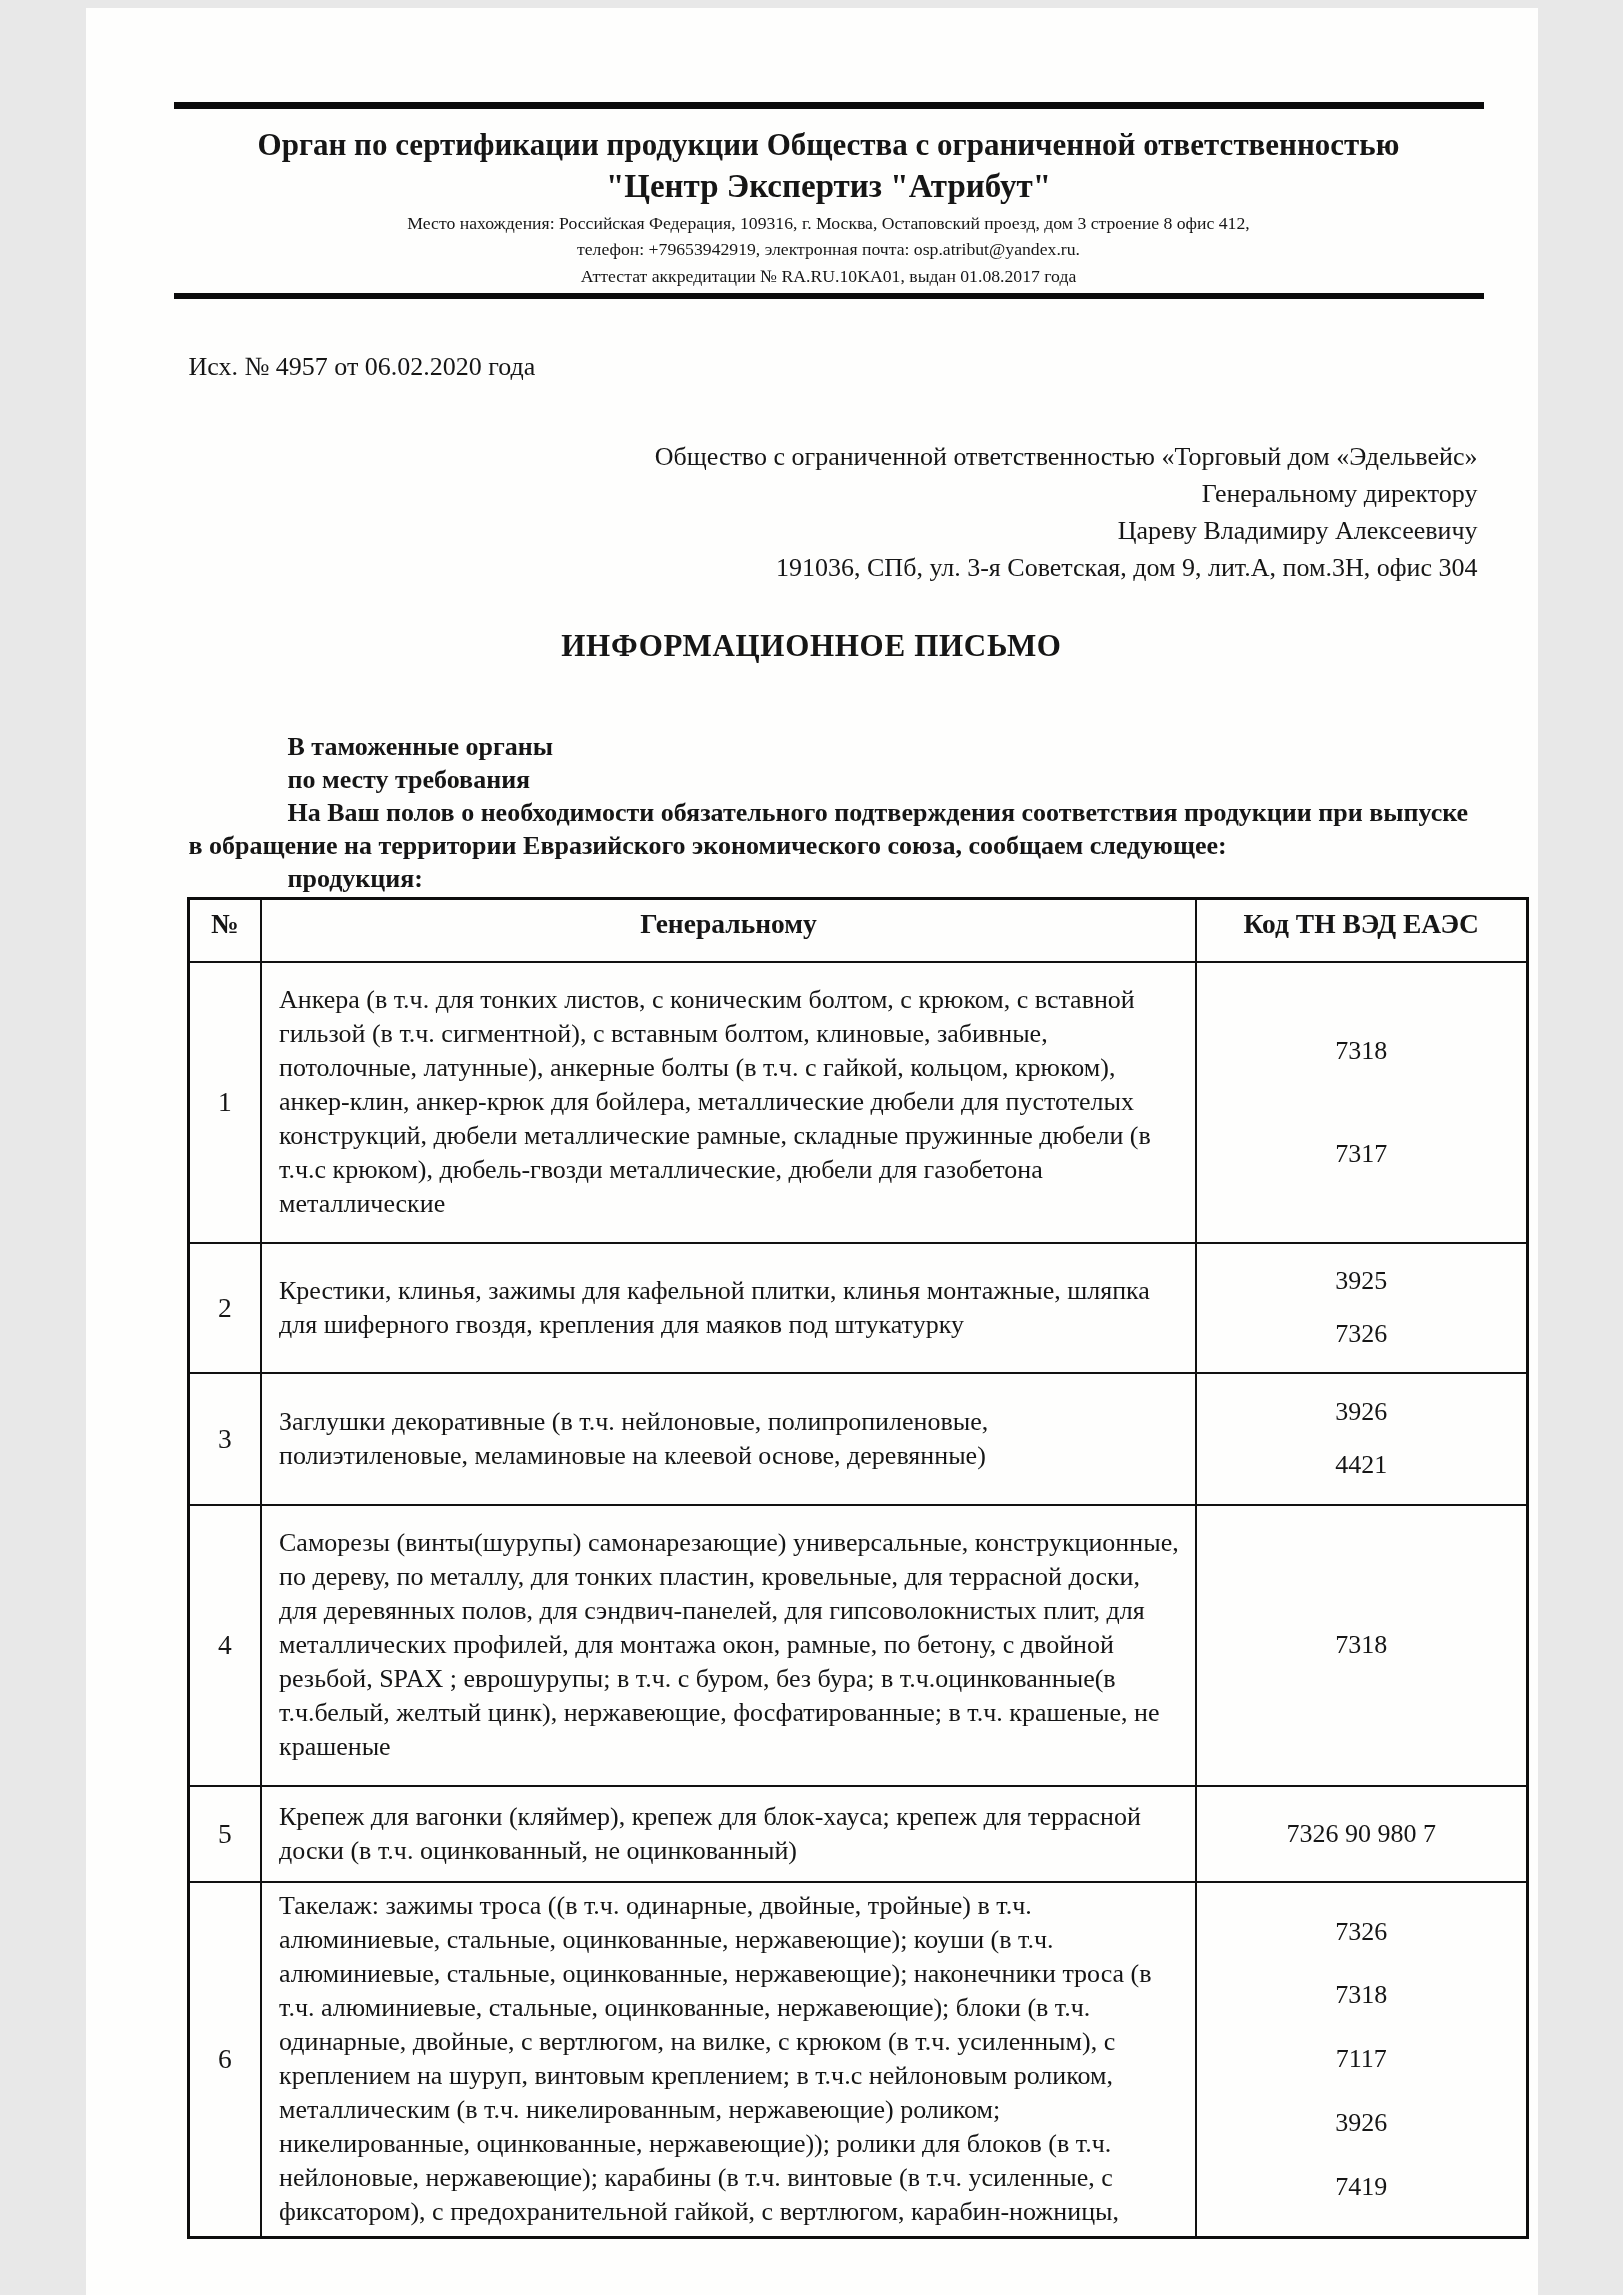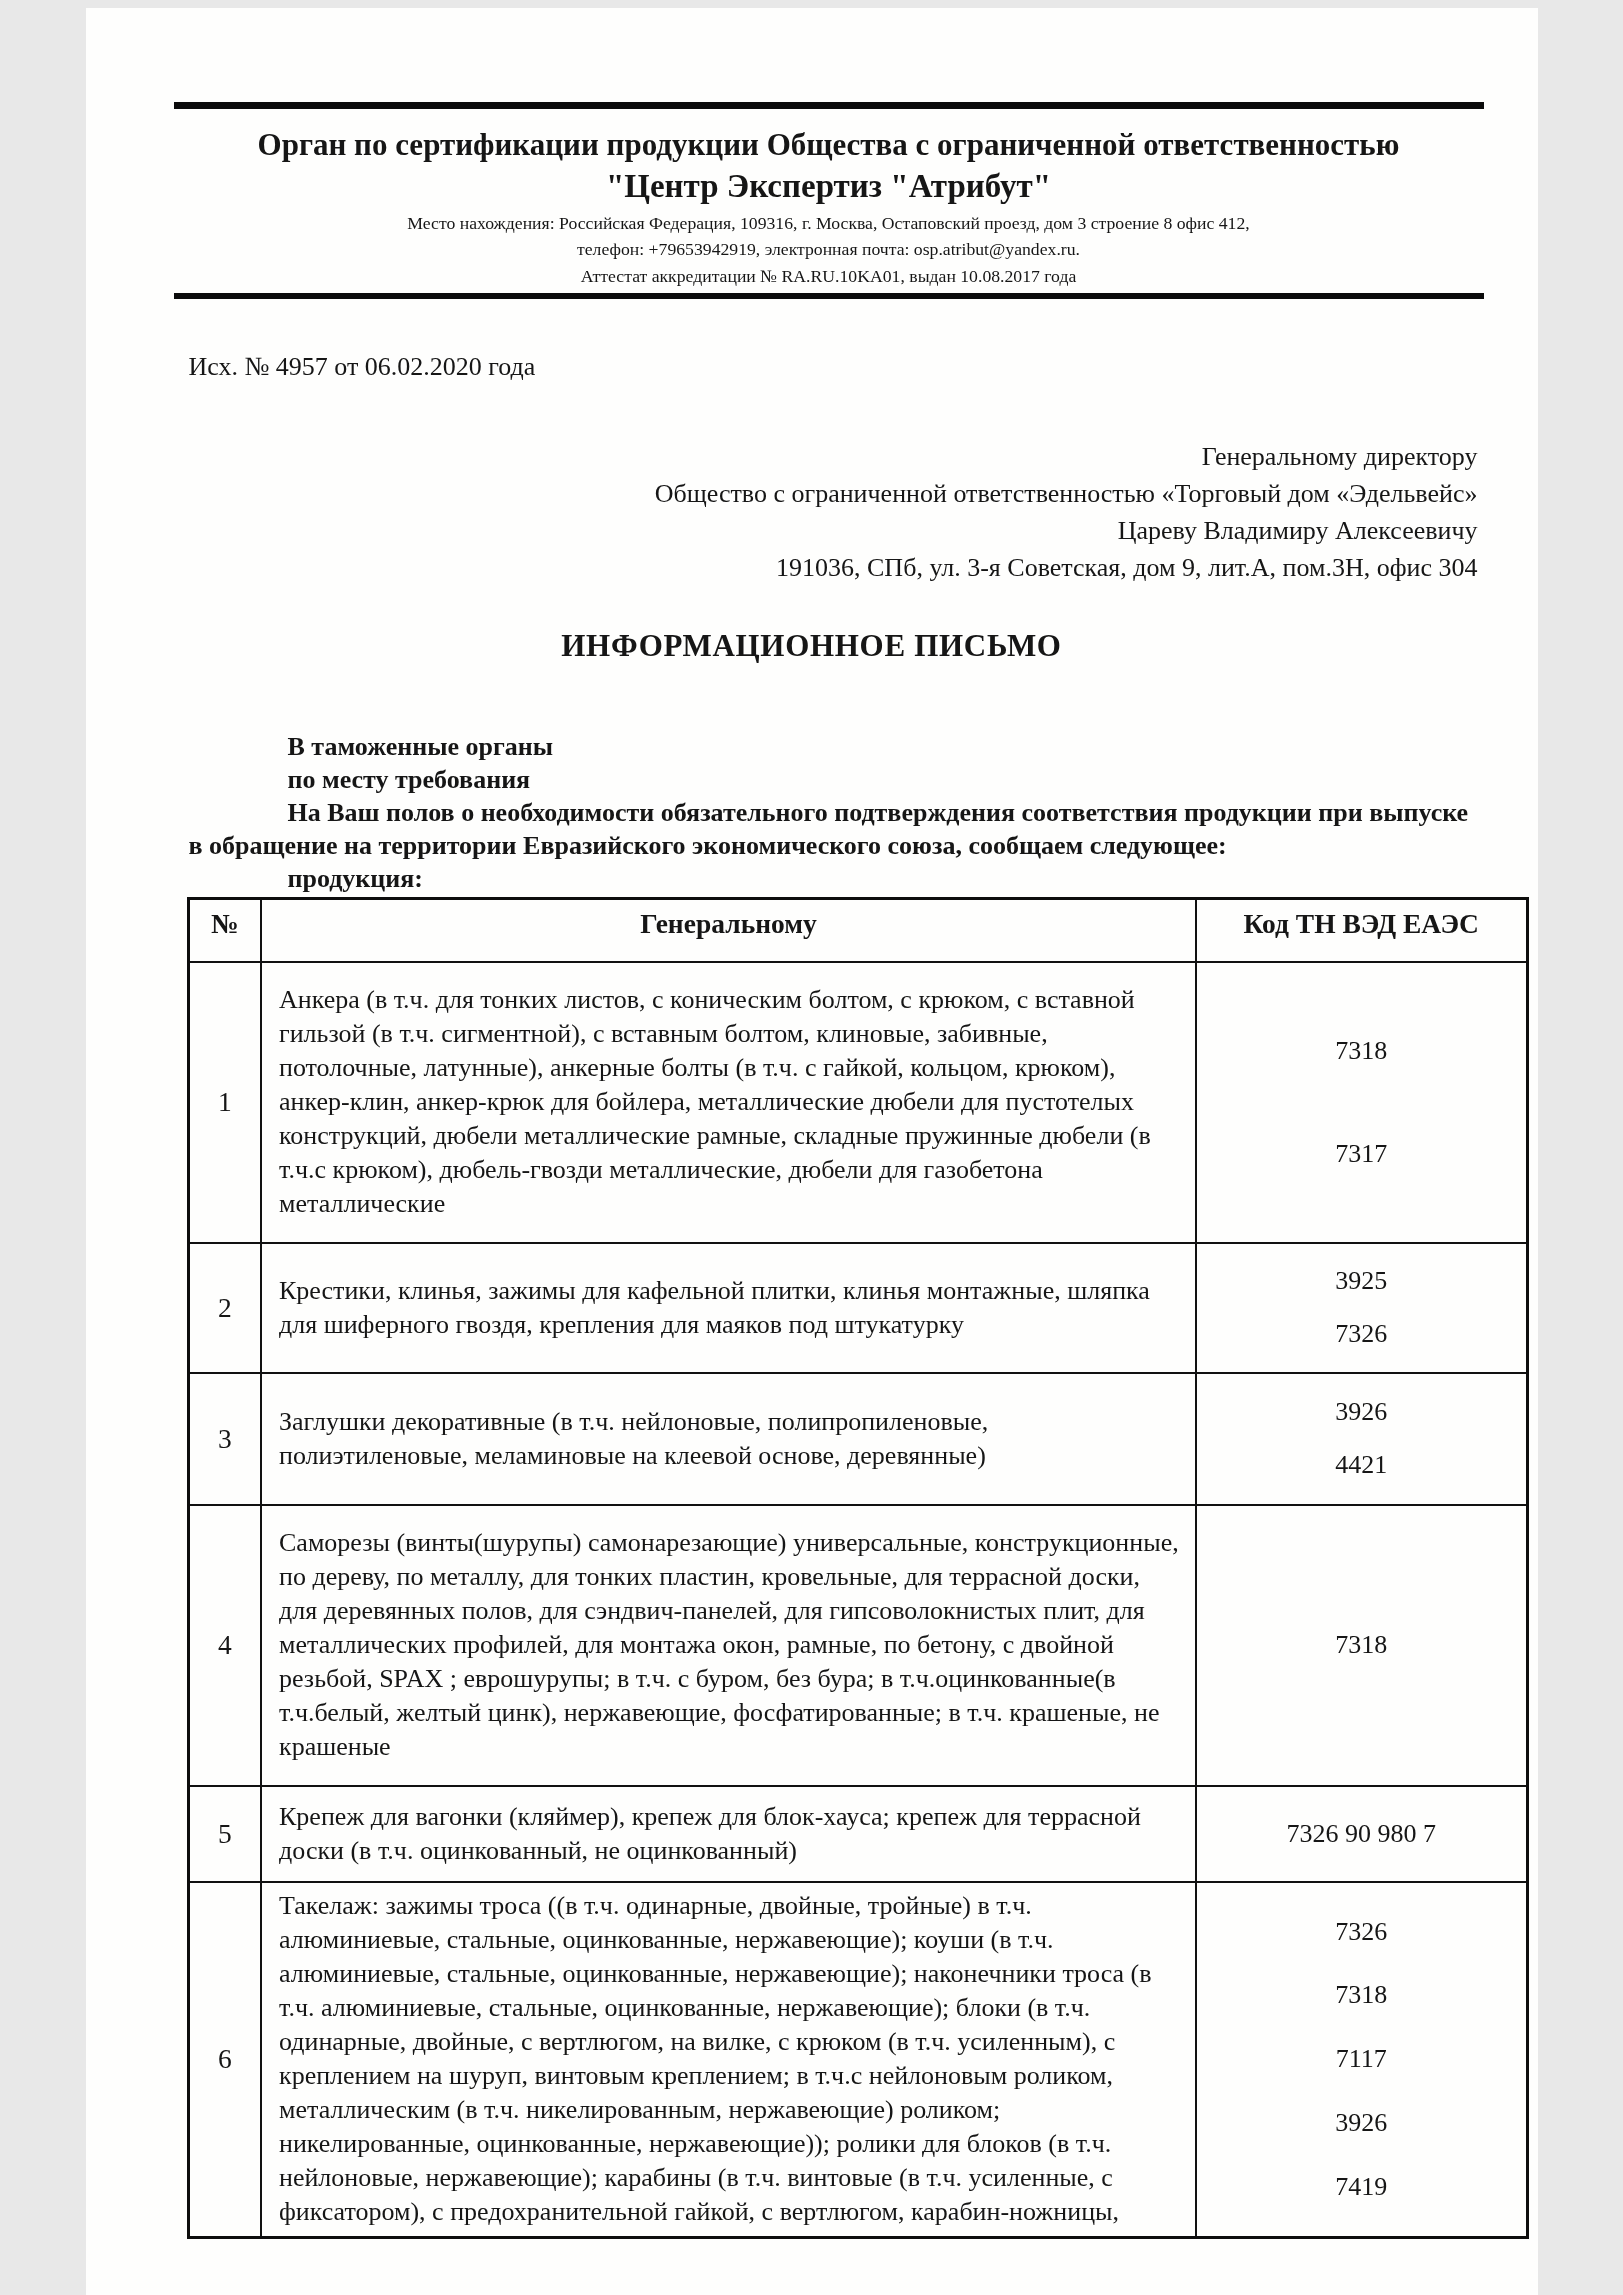--- a/index.html
+++ b/index.html
@@ -133,30 +133,30 @@
 
 <div class="page">
 
   <div class="letterhead">
     <div class="rule top"></div>
     <div class="lh-text">
       <div class="org1">Орган по сертификации продукции Общества с ограниченной ответственностью</div>
       <div class="org2">"Центр Экспертиз "Атрибут"</div>
       <div class="addr">Место нахождения: Российская Федерация, 109316, г. Москва, Остаповский проезд, дом 3 строение 8 офис 412,</div>
       <div class="addr">телефон: +79653942919, электронная почта: osp.atribut@yandex.ru.</div>
-      <div class="addr">Аттестат аккредитации № RA.RU.10KA01, выдан 10.08.2017 года</div>
+      <div class="addr">Аттестат аккредитации № RA.RU.10KA01, выдан 01.08.2017 года</div>
     </div>
     <div class="rule bottom"></div>
   </div>
 
   <div class="ref">Исх. № 4957 от 06.02.2020 года</div>
 
   <div class="addressee">
+    <div>Общество с ограниченной ответственностью «Торговый дом «Эдельвейс»</div>
     <div>Генеральному директору</div>
-    <div>Общество с ограниченной ответственностью «Торговый дом «Эдельвейс»</div>
     <div>Цареву Владимиру Алексеевичу</div>
     <div>191036, СПб, ул. 3-я Советская, дом 9, лит.А, пом.3Н, офис 304</div>
   </div>
 
   <div class="title">ИНФОРМАЦИОННОЕ ПИСЬМО</div>
 
   <div class="intro">
     <p>В таможенные органы</p>
     <p>по месту требования</p>
     <p>На Ваш полов о необходимости обязательного подтверждения соответствия продукции при выпуске в обращение на территории Евразийского экономического союза, сообщаем следующее:</p>

